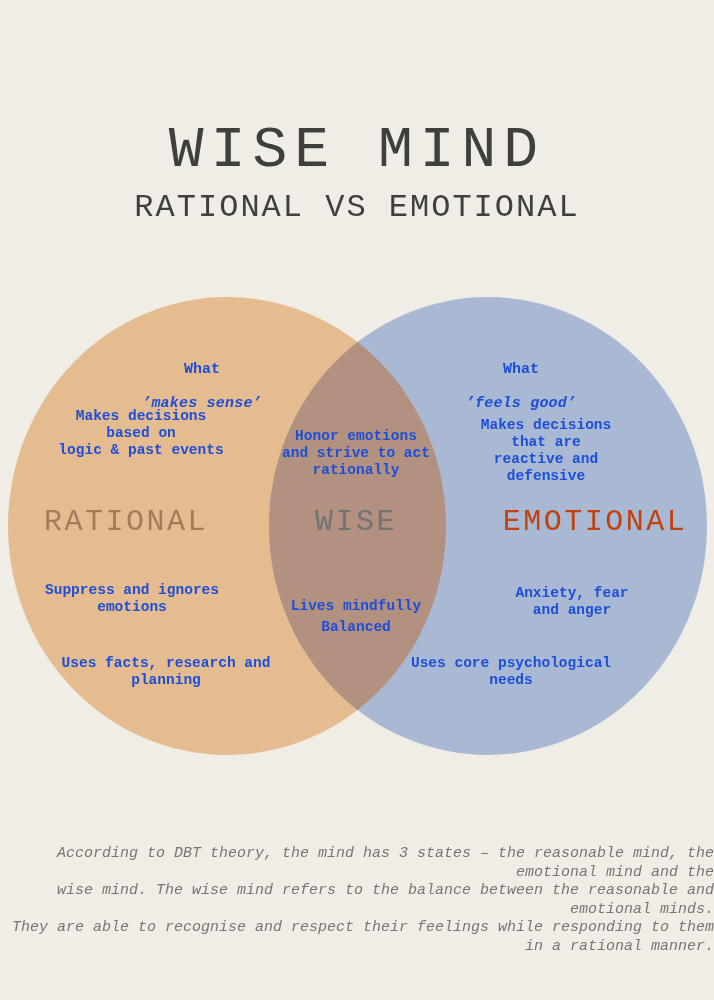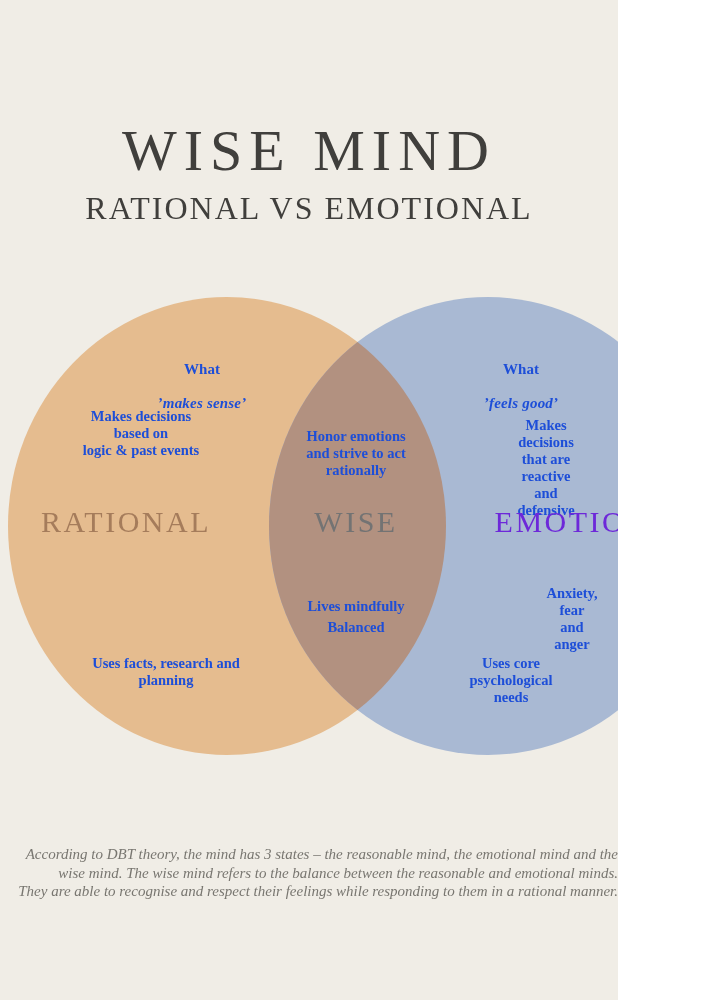--- a/index.html
+++ b/index.html
@@ -1,21 +1,21 @@
 <!DOCTYPE html>
 <html><head>
 <meta charset="utf-8">
 <style>
   html,body{margin:0;padding:0;}
   .poster{
     position:relative;
-    width:618px;height:1000px;
+    width:714px;height:1000px;
     background:#f0ede6;
     overflow:hidden;
-    font-family:Liberation Serif, serif;
+    font-family:Liberation Mono, monospace;
   }
   .title{
     position:absolute;top:122px;left:0;width:100%;
     text-align:center;
     font-size:58px;letter-spacing:7px;
     color:#403f3c;font-weight:normal;
     line-height:1;
   }
   .subtitle{
     position:absolute;top:192px;left:0;width:100%;
@@ -38,21 +38,21 @@
   .circle-label{
     position:absolute;
     transform:translateX(-50%);
     font-size:30px;letter-spacing:2.5px;
     font-weight:normal;
     line-height:1;
     white-space:nowrap;
   }
   .label-rational{color:#a57c5b;}
   .label-wise{color:#737373;}
-  .label-emotional{color:#6d28d9;}
+  .label-emotional{color:#c2410c;}
   .footer{
     position:absolute;top:845px;left:0;width:100%;
     text-align:right;
     font-style:italic;
     font-size:15px;line-height:18.5px;
     color:#787670;
   }
 </style>
 </head>
 <body>
@@ -74,20 +74,22 @@
   </svg>
 
   <div class="vtext" style="left:202px;top:344px;font-size:15px;">
     <div>What</div>
     <div class="quote">’makes sense’</div>
   </div>
   <div class="vtext" style="left:141px;top:408px;">Makes decisions
 based on
 logic &amp; past events</div>
   <div class="circle-label label-rational" style="left:126px;top:507px;">RATIONAL</div>
+  <div class="vtext" style="left:132px;top:582px;">Suppress and ignores
+emotions</div>
   <div class="vtext" style="left:166px;top:655px;">Uses facts, research and
 planning</div>
 
   <div class="vtext" style="left:356px;top:428px;">Honor emotions
 and strive to act
 rationally</div>
   <div class="circle-label label-wise" style="left:356px;top:507px;">WISE</div>
   <div class="vtext" style="left:356px;top:598px;">Lives mindfully</div>
   <div class="vtext" style="left:356px;top:619px;">Balanced</div>
 

